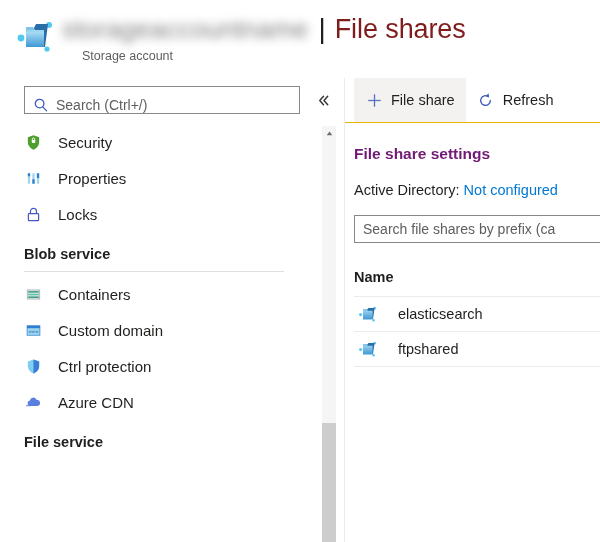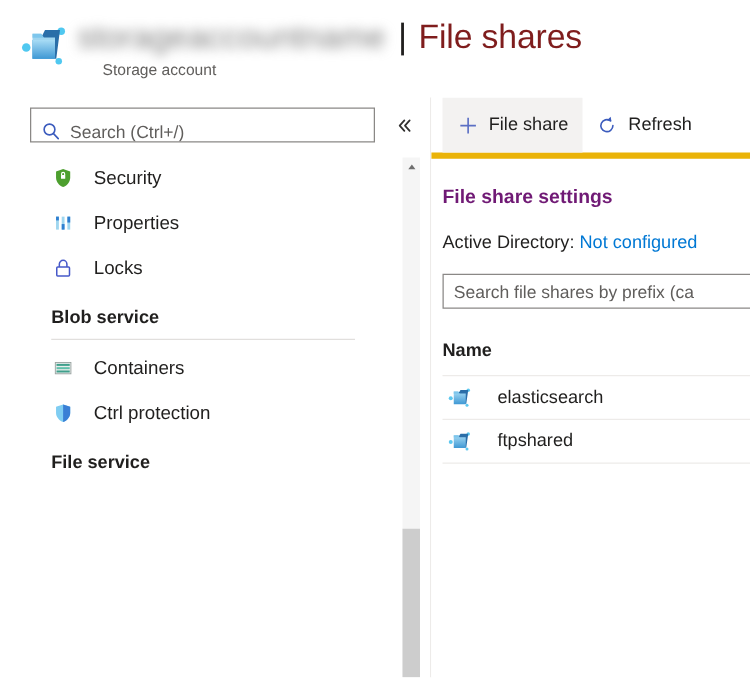--- a/index.html
+++ b/index.html
@@ -130,21 +130,21 @@
     margin-left: 10px;
     display: flex;
     align-items: center;
     justify-content: center;
     color: #323130;
     font-size: 15px;
     cursor: pointer;
   }
 
   .nav-list {
-    padding-left: 17px;
+    padding-left: 0;
   }
   .nav-item {
     display: flex;
     align-items: center;
     height: 36px;
     padding-left: 24px;
     cursor: pointer;
   }
   .nav-ico {
     width: 18px;
@@ -205,21 +205,21 @@
     flex: 1 1 auto;
     position: relative;
     background: #ffffff;
     overflow: hidden;
   }
   .toolbar {
     display: flex;
     align-items: center;
     height: 44px;
     padding-left: 9px;
-    border-bottom: 5px solid #eab308;
+    border-bottom: 1px solid #eab308;
   }
   .tb-btn {
     display: flex;
     align-items: center;
     height: 44px;
     padding: 0 11px;
     cursor: pointer;
     white-space: nowrap;
   }
   .tb-btn.active { background: #f3f2f1; }
@@ -409,31 +409,50 @@
           <svg viewBox="0 0 18 18" width="17" height="17">
             <rect x="2.4" y="4.2" width="13.2" height="9.6" fill="#e9eceb" stroke="#9aa5a2" stroke-width="0.8"></rect>
             <rect x="3.4" y="5.4" width="11.2" height="1.7" fill="#3fa08c"></rect>
             <rect x="3.4" y="8.2" width="11.2" height="1.7" fill="#5fc0aa"></rect>
             <rect x="3.4" y="11" width="11.2" height="1.7" fill="#3fa08c"></rect>
           </svg>
         </span>
         <span class="nav-label">Containers</span>
       </div>
 
+      <div class="nav-item">
+        <span class="nav-ico">
+          <svg viewBox="0 0 18 18" width="17" height="17">
+            <rect x="2.2" y="4" width="13.6" height="10" fill="#9fd7f0" stroke="#2f7fd0" stroke-width="0.8"></rect>
+            <rect x="2.2" y="4" width="13.6" height="2.6" fill="#2f7fd0"></rect>
+            <text x="9" y="11.6" font-family="DejaVu Sans, sans-serif" font-size="4.4" fill="#2f6fb0" text-anchor="middle">www</text>
+          </svg>
+        </span>
+        <span class="nav-label">Custom domain</span>
+      </div>
 
       <div class="nav-item">
         <span class="nav-ico">
           <svg viewBox="0 0 18 18" width="17" height="17">
             <path d="M9 1.6 L15 3.6 V8.6 C15 12.5 12.2 15.3 9 16.5 C5.8 15.3 3 12.5 3 8.6 V3.6 Z" fill="#7fcdf2"></path>
             <path d="M9 1.6 L9 16.5 C12.2 15.3 15 12.5 15 8.6 V3.6 Z" fill="#3a7fd5"></path>
           </svg>
         </span>
         <span class="nav-label">Ctrl protection</span>
       </div>
 
+      <div class="nav-item">
+        <span class="nav-ico">
+          <svg viewBox="0 0 18 18" width="17" height="17">
+            <path d="M5 12.6 a2.9 2.9 0 0 1 .2 -5.7 a3.6 3.6 0 0 1 6.9 -.8 a2.9 2.9 0 0 1 1.1 6.5 Z" fill="#5b7fe0"></path>
+            <line x1="1.5" y1="12.4" x2="5.2" y2="12.4" stroke="#5b7fe0" stroke-width="1.1" stroke-linecap="round"></line>
+          </svg>
+        </span>
+        <span class="nav-label">Azure CDN</span>
+      </div>
 
 
       <div class="group-head">File service</div>
 
     </div>
 
     <div class="sb-scroll">
       <div class="sb-arrow">
         <svg viewBox="0 0 8 6" width="7" height="5">
           <polygon points="4,0.6 7.4,5.2 0.6,5.2" fill="#6e6e6e"></polygon>

